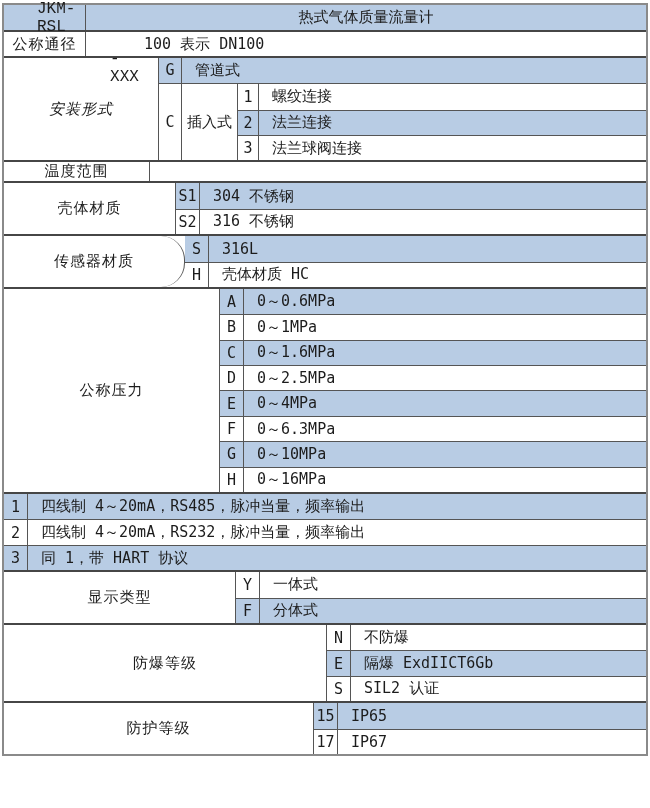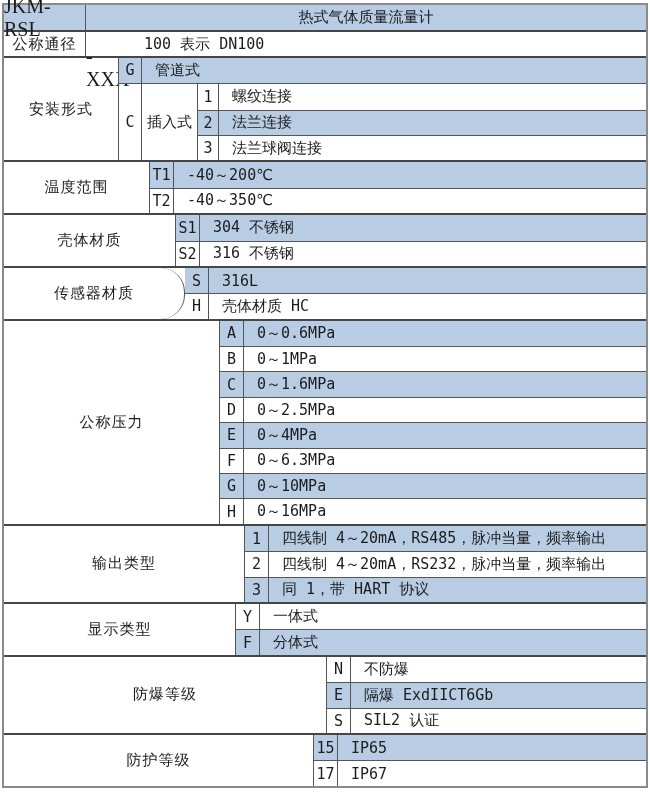--- a/index.html
+++ b/index.html
@@ -13,23 +13,23 @@
   .rows{flex:1 1 auto;display:flex;flex-direction:column;min-width:0;}
   .rows > * + *{border-top:1px solid #555;}
   .row{display:flex;align-items:stretch;height:25.4px;flex:0 0 auto;}
   .cblock{display:flex;align-items:stretch;}
   .code{display:flex;align-items:center;justify-content:center;border-right:1px solid #555;
         flex:0 0 auto;}
   .val{flex:1 1 auto;display:flex;align-items:center;padding-left:13px;min-width:0;
        white-space:nowrap;overflow:hidden;}
   .val.center{justify-content:center;padding-left:0;}
   .bl{background:#b8cce4;}
-  .model{font-family:Liberation Serif, serif;font-size:20px;letter-spacing:0;}
+  .model{font-family:Liberation Mono, monospace;font-size:16px;letter-spacing:0;padding-left:33px;}
   
-  .w-lab1{width:82px;}  .w-lab3{width:115px;} .w-lab4{width:146px;} .w-lab5{width:172px;}
+  .w-lab1{width:82px;}  .w-lab3{width:155px;font-style:italic;} .w-lab4{width:146px;} .w-lab5{width:172px;}
   .w-lab6{width:181px;border-radius:24px;} .w-lab7{width:216px;} .w-lab8{width:241px;} .w-lab9{width:232px;}
   .w-lab10{width:323px;}.w-lab11{width:310px;}
   
   .w-xxx{width:45px;margin-top:36px;} .w-code{width:24px;} .w-g{width:23px;} .w-ins{width:56px;} .w-sub{width:21px;}
   *{box-sizing:border-box;}
 </style>
 </head>
 <body>
 
 <div class="sheet">
@@ -68,30 +68,20 @@
             <div class="code w-sub">3</div>
             <div class="val">法兰球阀连接</div>
           </div>
         </div>
       </div>
     </div>
   </div>
 
   <div class="section">
     <div class="lab w-lab4">温度范围</div>
-    <div class="rows">
-      <div class="row bl">
-        <div class="code w-code">T1</div>
-        <div class="val">-40～200℃</div>
-      </div>
-      <div class="row">
-        <div class="code w-code">T2</div>
-        <div class="val">-40～350℃</div>
-      </div>
-    </div>
   </div>
 
   <div class="section">
     <div class="lab w-lab5">壳体材质</div>
     <div class="rows">
       <div class="row bl">
         <div class="code w-code">S1</div>
         <div class="val">304 不锈钢</div>
       </div>
       <div class="row">
@@ -147,21 +137,20 @@
         <div class="val">0～10MPa</div>
       </div>
       <div class="row">
         <div class="code w-code">H</div>
         <div class="val">0～16MPa</div>
       </div>
     </div>
   </div>
 
   <div class="section">
-    <div class="lab w-lab8">输出类型</div>
     <div class="rows">
       <div class="row bl">
         <div class="code w-code">1</div>
         <div class="val">四线制 4～20mA，RS485，脉冲当量，频率输出</div>
       </div>
       <div class="row">
         <div class="code w-code">2</div>
         <div class="val">四线制 4～20mA，RS232，脉冲当量，频率输出</div>
       </div>
       <div class="row bl">

